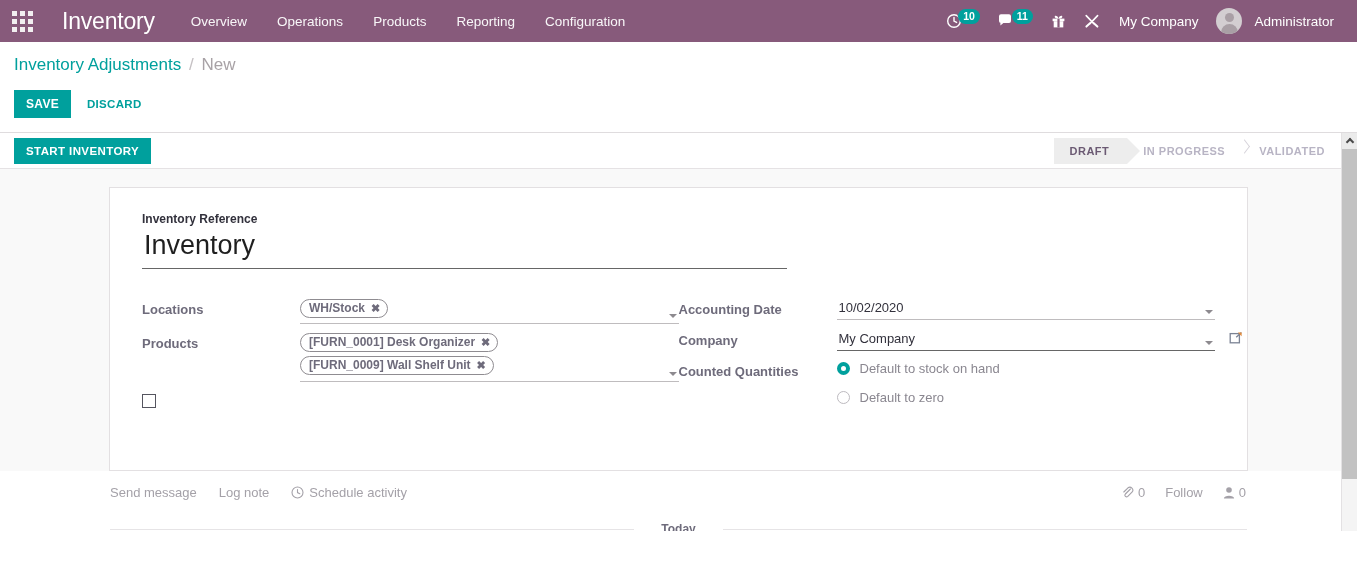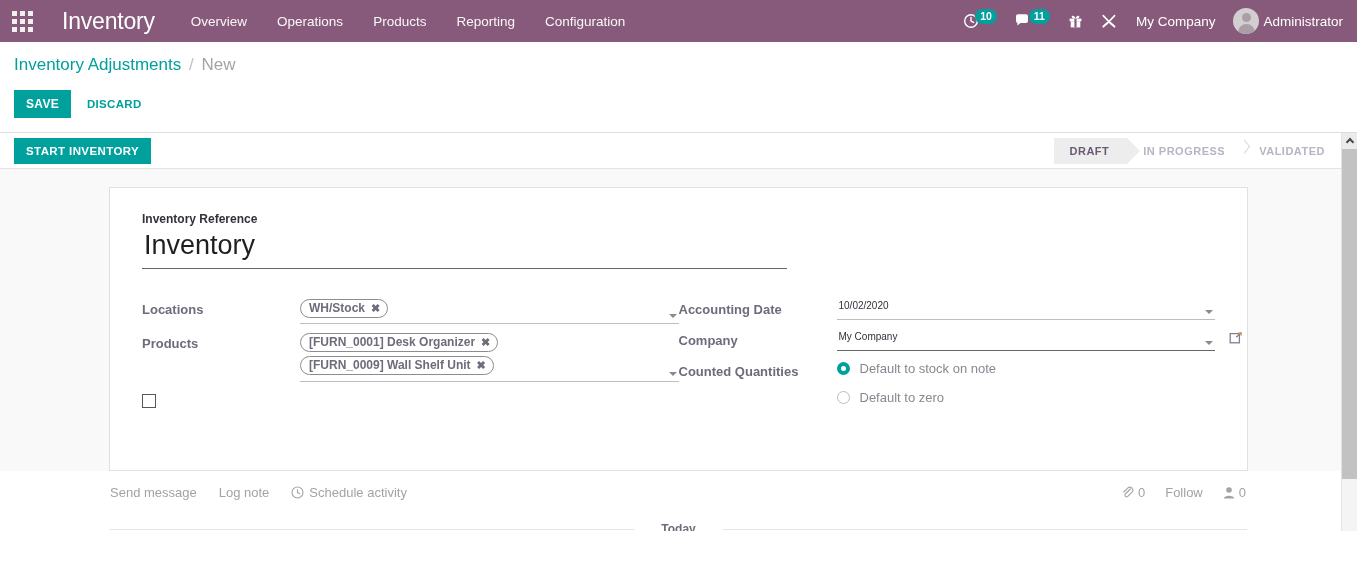--- a/index.html
+++ b/index.html
@@ -68,21 +68,21 @@
     font-size: 13.5px;
     color: #ffffff;
     cursor: pointer;
     white-space: nowrap;
     opacity: 0.95;
     padding: 4px 2px;
   }
 
   .nav-right {
     position: absolute;
-    right: 10px;
+    right: 19px;
     top: 0;
     height: 42px;
     display: flex;
     align-items: center;
     gap: 0px;
   }
 
   .sys-item {
     display: flex;
     align-items: center;
@@ -112,21 +112,21 @@
     font-size: 13.5px;
     color: #ffffff;
     padding: 0 10px;
     cursor: pointer;
     white-space: nowrap;
   }
 
   .user-menu {
     display: flex;
     align-items: center;
-    gap: 4px;
+    gap: 12px;
     padding: 0 4px 0 8px;
     cursor: pointer;
   }
   .avatar {
     width: 26px;
     height: 26px;
     border-radius: 50%;
     background: #d3ced1;
     overflow: hidden;
     position: relative;
@@ -373,21 +373,21 @@
     bottom: 5px;
     width: 0; height: 0;
     border-left: 4px solid transparent;
     border-right: 4px solid transparent;
     border-top: 4px solid #8d8a8f;
     cursor: pointer;
   }
 
   .text-field {
     border-bottom: 1px solid #bfbcbe;
-    font-size: 10px;
+    font-size: 13px;
     color: #32313c;
     padding: 1px 20px 3px 2px;
     position: relative;
     min-height: 21px;
     cursor: text;
   }
   .text-field.strong-underline { border-bottom: 1px solid #666666; }
 
   .checkbox {
     width: 14px; height: 14px;
@@ -715,21 +715,21 @@
                 </span>
               </div>
             </div>
           </div>
 
           <div class="frow">
             <div class="flabel">Counted Quantities</div>
             <div class="fvalue">
               <div class="radio-row">
                 <span class="radio checked"></span>
-                <span class="radio-label">Default to stock on note</span>
+                <span class="radio-label">Default to stock on hand</span>
               </div>
               <div class="radio-row">
                 <span class="radio"></span>
                 <span class="radio-label">Default to zero</span>
               </div>
             </div>
           </div>
 
         </div>
       </div>

